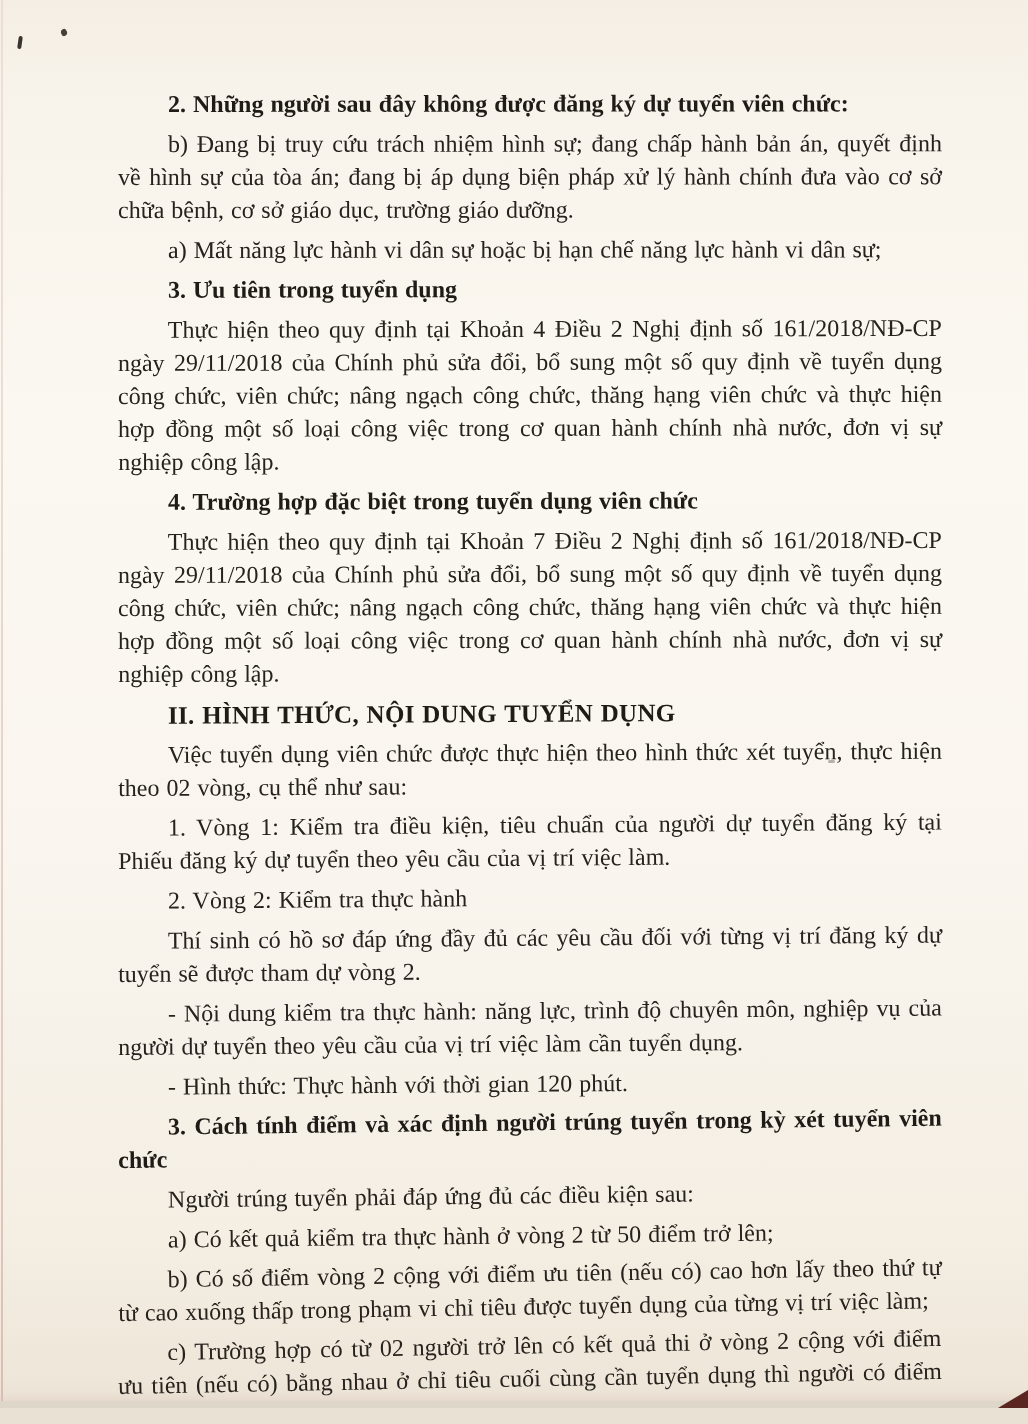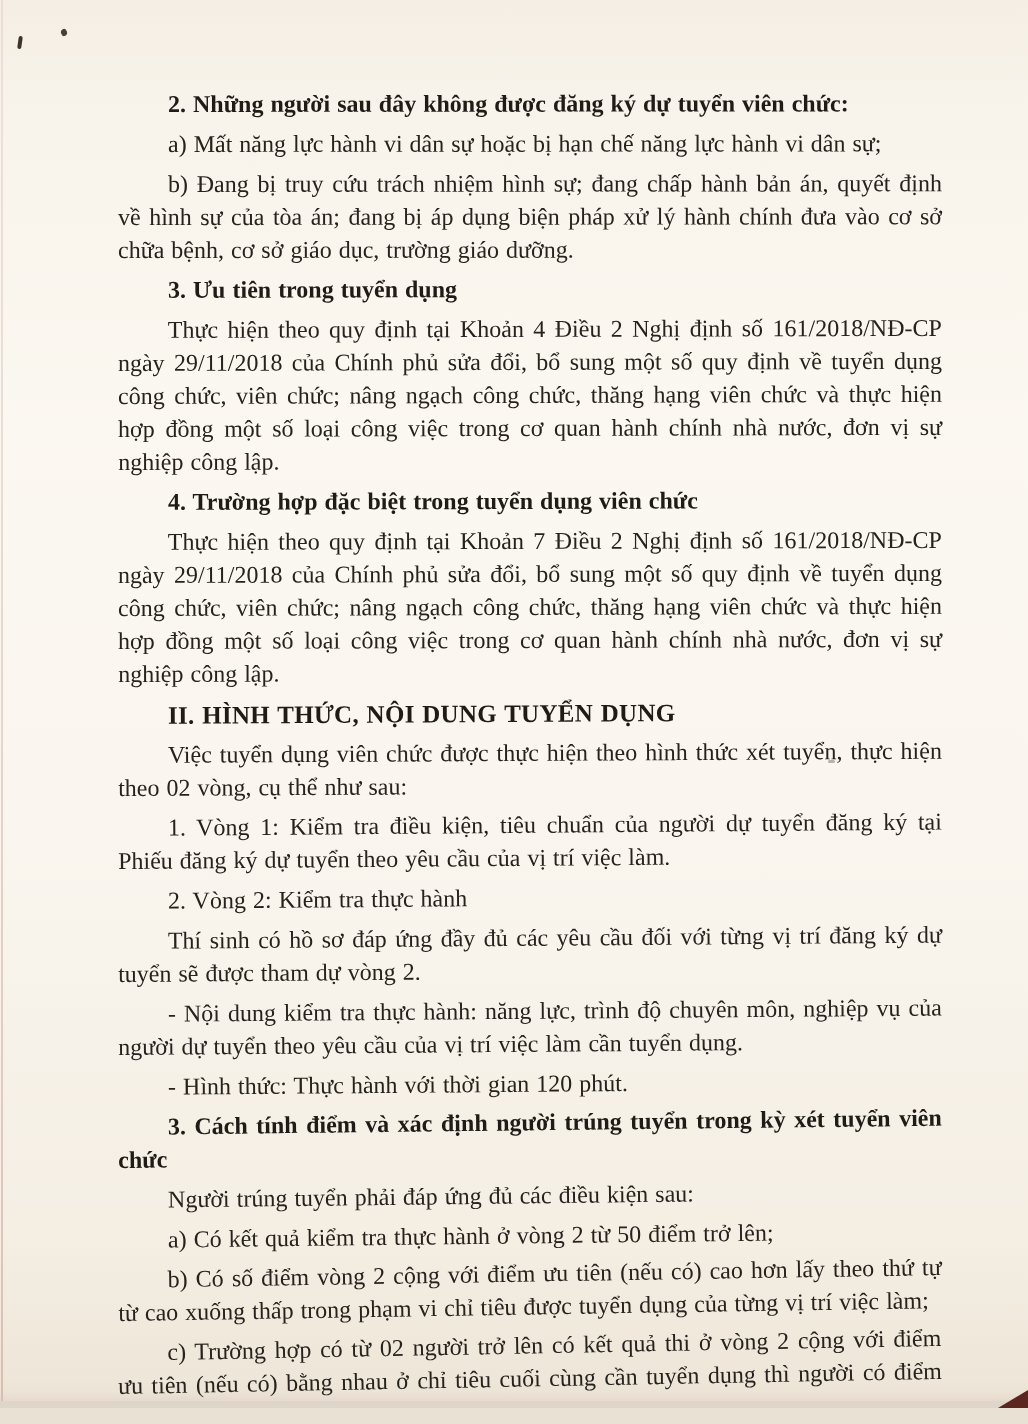--- a/index.html
+++ b/index.html
@@ -114,23 +114,23 @@
 
   <span class="speck-1"></span>
   <span class="speck-2"></span>
   <span class="speck-3"></span>
   <span class="edge-left"></span>
 
   <div class="content">
 
     <div class="block heading t1">2. Những người sau đây không được đăng ký dự tuyển viên chức:</div>
 
+    <div class="block t1">b) Đang bị truy cứu trách nhiệm hình sự; đang chấp hành bản án, quyết định về hình sự của tòa án; đang bị áp dụng biện pháp xử lý hành chính đưa vào cơ sở chữa bệnh, cơ sở giáo dục, trường giáo dưỡng.</div>
+
     <div class="block t1">a) Mất năng lực hành vi dân sự hoặc bị hạn chế năng lực hành vi dân sự;</div>
-
-    <div class="block t1">b) Đang bị truy cứu trách nhiệm hình sự; đang chấp hành bản án, quyết định về hình sự của tòa án; đang bị áp dụng biện pháp xử lý hành chính đưa vào cơ sở chữa bệnh, cơ sở giáo dục, trường giáo dưỡng.</div>
 
     <div class="block heading t2">3. Ưu tiên trong tuyển dụng</div>
 
     <div class="block t2">Thực hiện theo quy định tại Khoản 4 Điều 2 Nghị định số 161/2018/NĐ-CP ngày 29/11/2018 của Chính phủ sửa đổi, bổ sung một số quy định về tuyển dụng công chức, viên chức; nâng ngạch công chức, thăng hạng viên chức và thực hiện hợp đồng một số loại công việc trong cơ quan hành chính nhà nước, đơn vị sự nghiệp công lập.</div>
 
     <div class="block heading t2">4. Trường hợp đặc biệt trong tuyển dụng viên chức</div>
 
     <div class="block t2">Thực hiện theo quy định tại Khoản 7 Điều 2 Nghị định số 161/2018/NĐ-CP ngày 29/11/2018 của Chính phủ sửa đổi, bổ sung một số quy định về tuyển dụng công chức, viên chức; nâng ngạch công chức, thăng hạng viên chức và thực hiện hợp đồng một số loại công việc trong cơ quan hành chính nhà nước, đơn vị sự nghiệp công lập.</div>
 
     <div class="block heading-caps t3">II. HÌNH THỨC, NỘI DUNG TUYỂN DỤNG</div>

